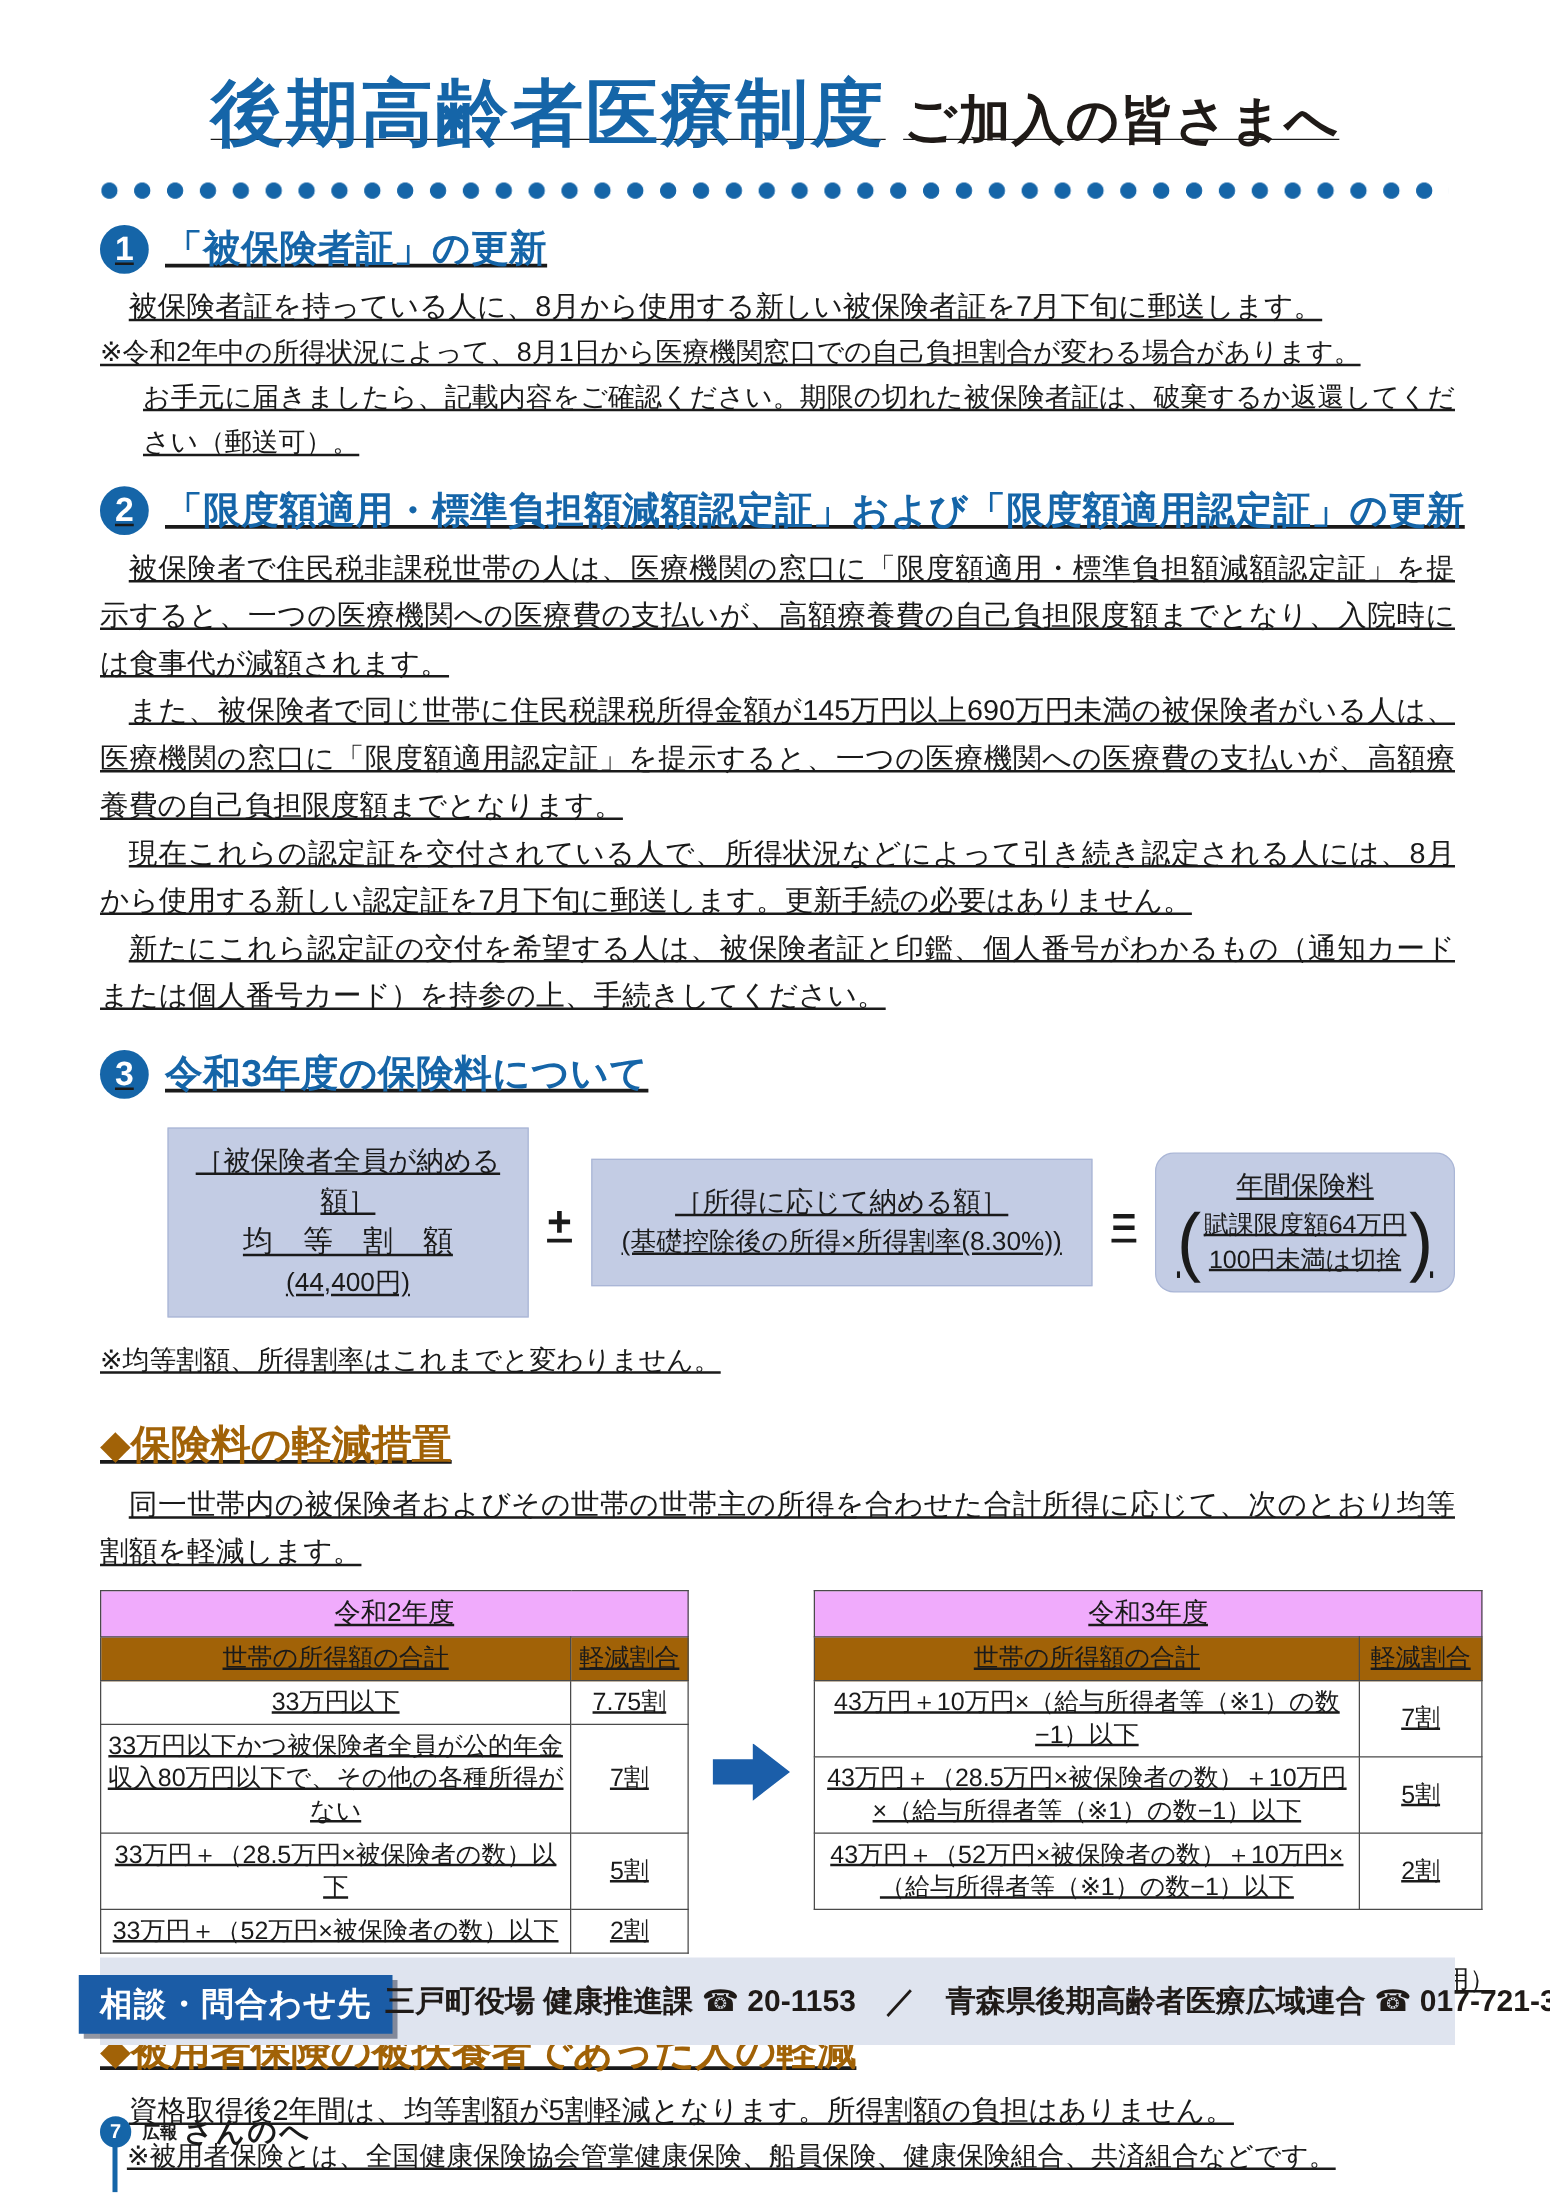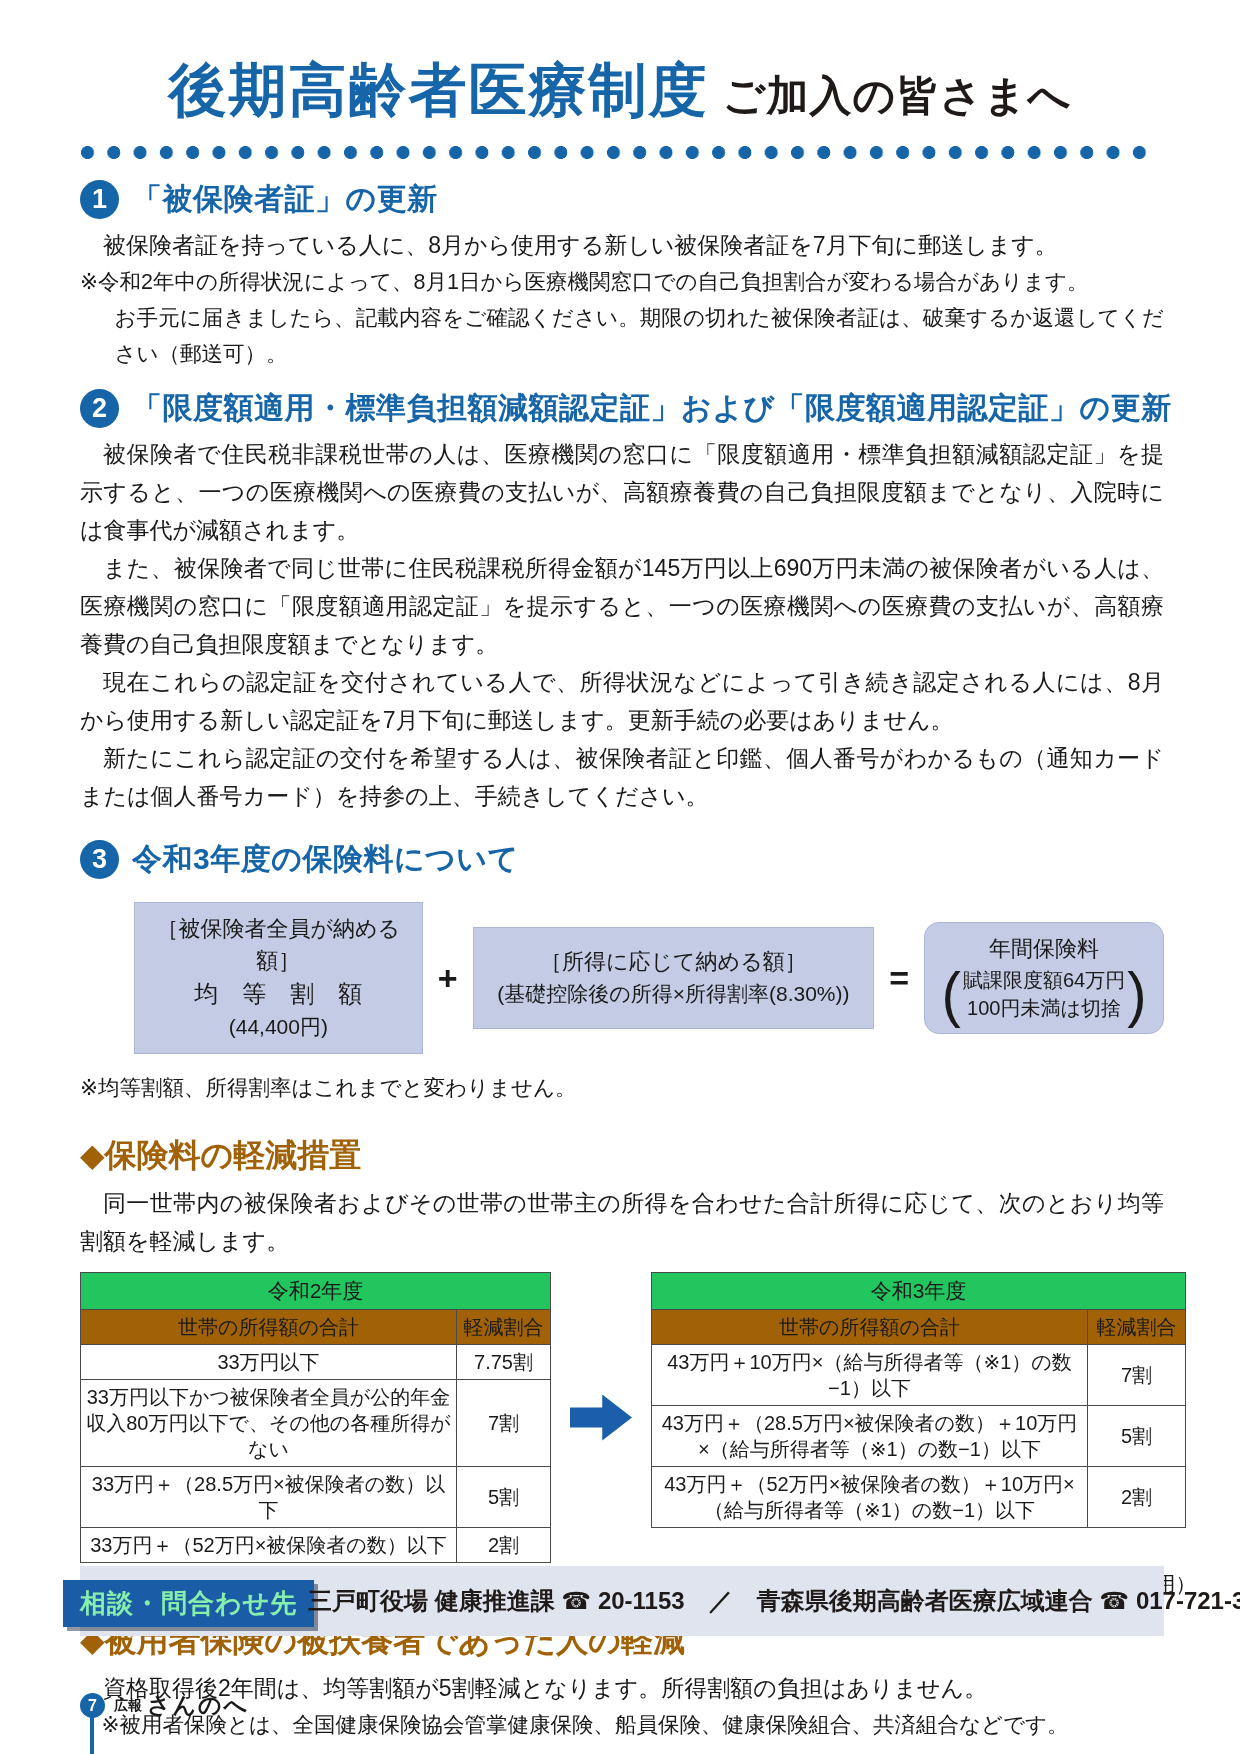--- a/index.html
+++ b/index.html
@@ -4,20 +4,21 @@
 <style>
   * { margin:0; padding:0; box-sizing:border-box; }
   html,body { background:#ffffff; }
   .page {
     position:relative;
     width:1240px; height:1754px;
     background:#ffffff;
     font-family:"Liberation Sans","DejaVu Sans",sans-serif;
     color:#1a1a1a;
     overflow:hidden;
+    text-decoration:underline;
   }
   .content { padding:0 76px 0 80px; }
 
   
   .title-block { margin-top:52px; text-align:center; white-space:nowrap; }
   .main-title { color:#1565a8; font-size:58px; font-weight:bold; letter-spacing:2px; }
   .sub-title  { color:#1f1a17; font-size:42px; font-weight:bold; margin-left:14px; letter-spacing:1px; }
   .dots {
     margin:16px auto 0; width:1078px; height:13px;
     background-image:radial-gradient(circle 6.5px at 6.5px 6.5px, #1565a8 6.2px, transparent 6.8px);
@@ -60,40 +61,40 @@
   
   .sub-head { font-size:32px; font-weight:bold; color:#a16207; }
 
   
   .tables-row { display:flex; align-items:flex-start; margin-top:12px; }
   table.redux { border-collapse:collapse; table-layout:fixed; }
   table.redux th, table.redux td {
     border:1.5px solid #4a4a4a; font-weight:normal;
     font-size:20px; line-height:26px; text-align:center; padding:4px 5px;
   }
-  table.redux .tbl-title { background:#22c55e; font-size:21px; padding:5px; }
+  table.redux .tbl-title { background:#f0abfc; font-size:21px; padding:5px; }
   table.redux .tbl-header { background:#a16207; }
   .t-left { width:470px; } .t-right { width:534px;border-radius:32px; }
   .t-left col.c1 { width:376px; } .t-left col.c2 { width:94px; }
   .t-right col.c1 { width:436px; } .t-right col.c2 { width:98px; }
   .arrow-cell { flex:0 0 100px; align-self:stretch; display:flex; align-items:center; justify-content:center; }
   .arrow {
     width:62px; height:46px; background:#1b5ea9;
     clip-path:polygon(0 28%, 52% 28%, 52% 0, 100% 50%, 52% 100%, 52% 72%, 0 72%);
   }
   .tbl-footnote { font-size:20.5px; line-height:30px; margin-top:6px; white-space:nowrap; }
 
   
   .contact-bar {
     position:absolute; left:80px; top:1566px; width:1084px; height:70px;
     background:#dfe4ef;
   }
   .contact-label {
     position:absolute; left:-17px; top:14px;
-    background:#1b5ca6; color:#86efac; font-size:26px; font-weight:bold;
+    background:#1b5ca6; color:#ffffff; font-size:26px; font-weight:bold;
     padding:6px 17px; letter-spacing:1px; white-space:nowrap;
     box-shadow:4px 4px 0 rgba(15,25,50,0.45);
   }
   .contact-info {
     position:absolute; left:228px; top:0; height:100%;
     display:flex; align-items:center;
     font-size:24px; font-weight:bold; color:#1f1a17; white-space:nowrap;
   }
 
   

